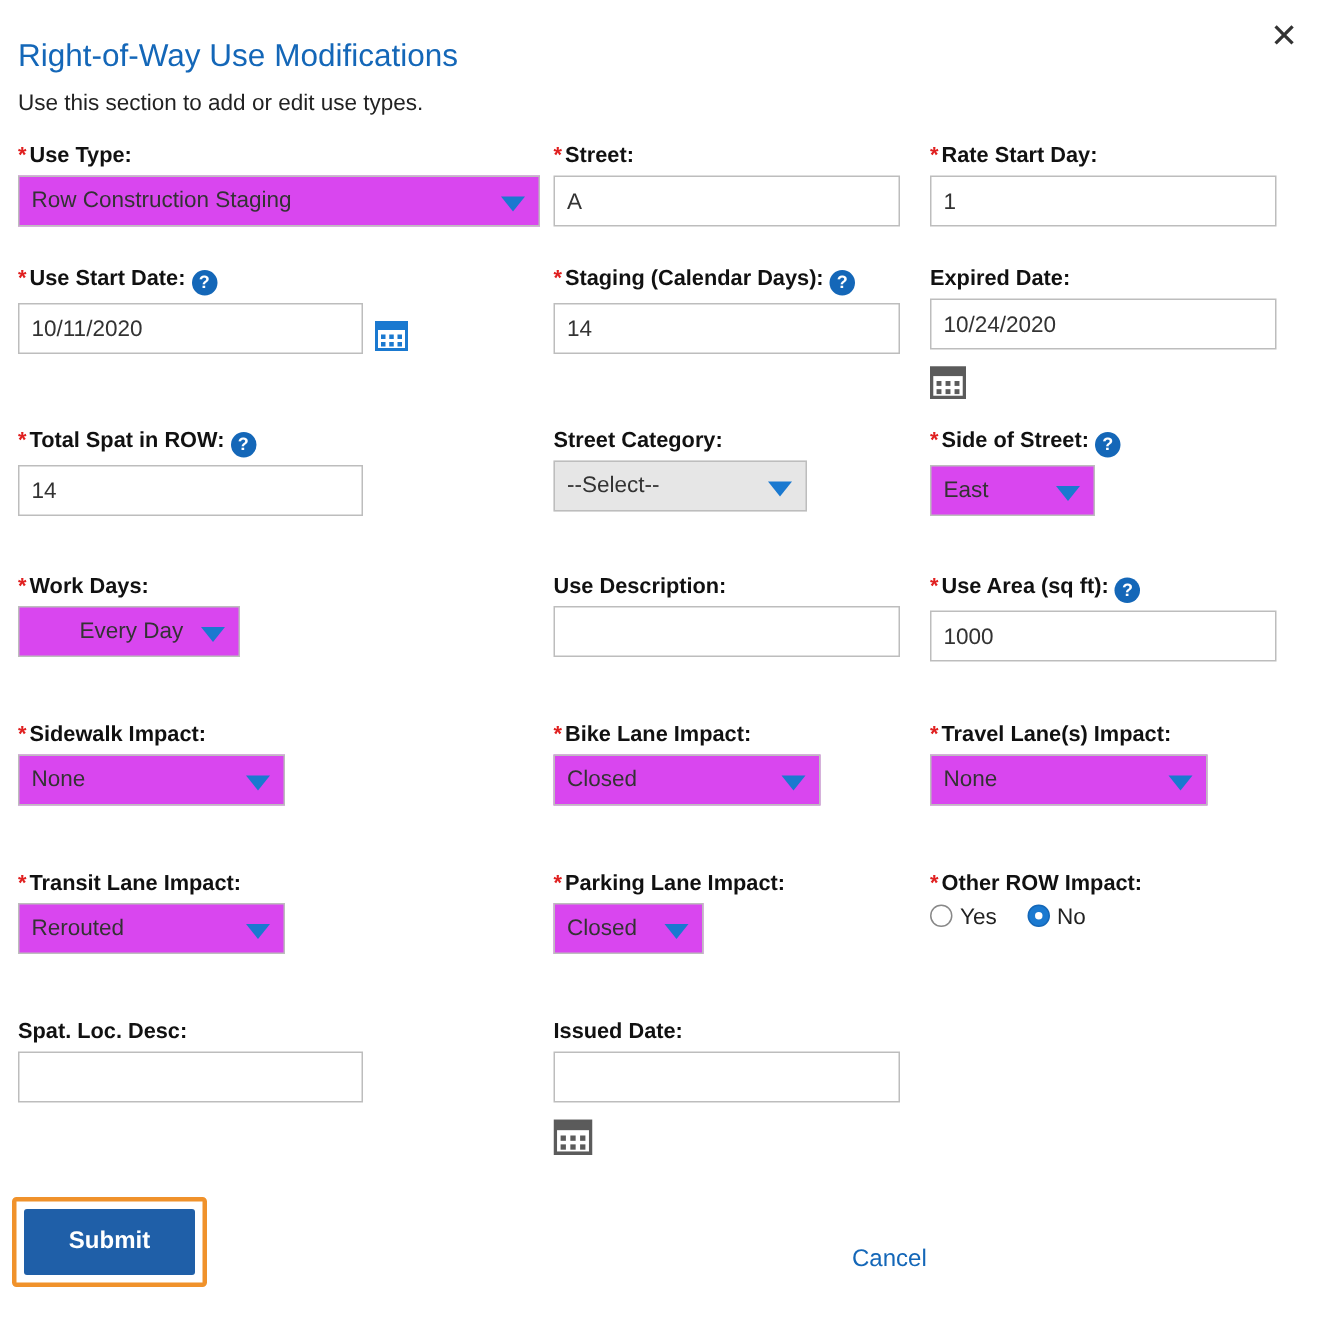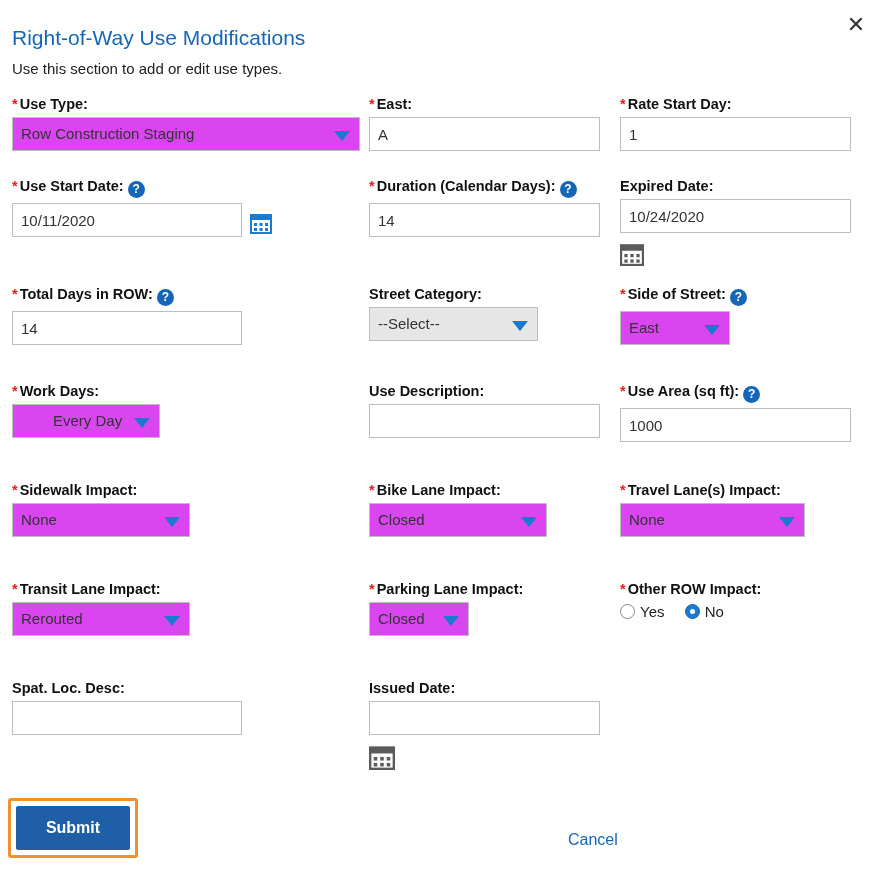--- a/index.html
+++ b/index.html
@@ -189,21 +189,21 @@
           <span class="req">*</span><span>Use Type:</span>
         </label>
         <div class="sel" style="width:348px;">
           <span>Row Construction Staging</span>
           <span class="arrow"></span>
         </div>
       </div>
 
       <div class="col c2">
         <label class="fl">
-          <span class="req">*</span><span>East:</span>
+          <span class="req">*</span><span>Street:</span>
         </label>
         <input class="txt w-b" type="text" value="A" style="">
       </div>
 
       <div class="col c3">
         <label class="fl">
           <span class="req">*</span><span>Rate Start Day:</span>
         </label>
         <input class="txt w-c" type="text" value="1" style="">
       </div>
@@ -224,21 +224,21 @@
             <rect x="15" y="11" width="3" height="3" fill="#1a79d0"></rect>
             <rect x="4" y="16" width="3" height="3" fill="#1a79d0"></rect>
             <rect x="9.5" y="16" width="3" height="3" fill="#1a79d0"></rect>
             <rect x="15" y="16" width="3" height="3" fill="#1a79d0"></rect>
           </svg>
         </div>
       </div>
 
       <div class="col c2">
         <label class="fl">
-          <span class="req">*</span><span>Duration (Calendar Days):</span><span class="help">?</span>
+          <span class="req">*</span><span>Staging (Calendar Days):</span><span class="help">?</span>
         </label>
         <input class="txt w-b" type="text" value="14" style="">
       </div>
 
       <div class="col c3">
         <label class="fl">
           <span>Expired Date:</span>
         </label>
         <input class="txt w-c" type="text" value="10/24/2020" style="">
         <div class="cal" style="left:0px; top:64px;">
@@ -252,21 +252,21 @@
             <rect x="9.5" y="16" width="3" height="3" fill="#5b5b5b"></rect>
             <rect x="15" y="16" width="3" height="3" fill="#5b5b5b"></rect>
           </svg>
         </div>
       </div>
     </div>
 
     <div class="row" style="height:97px;">
       <div class="col c1">
         <label class="fl">
-          <span class="req">*</span><span>Total Days in ROW:</span><span class="help">?</span>
+          <span class="req">*</span><span>Total Spat in ROW:</span><span class="help">?</span>
         </label>
         <input class="txt" style="width: 230px;" type="text" value="14">
       </div>
 
       <div class="col c3">
         <label class="fl">
           <span class="req">*</span><span>Side of Street:</span><span class="help">?</span>
         </label>
         <div class="sel" style="width:110px;">
           <span>East</span>

